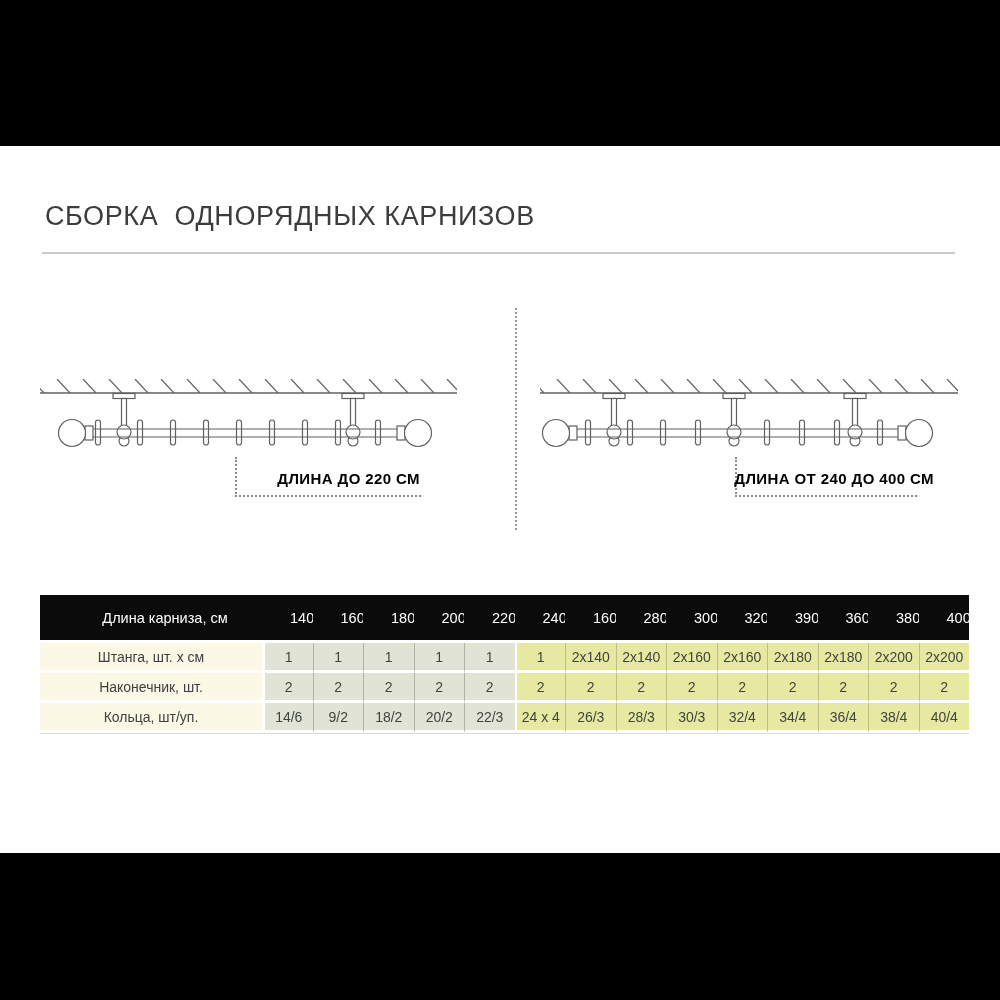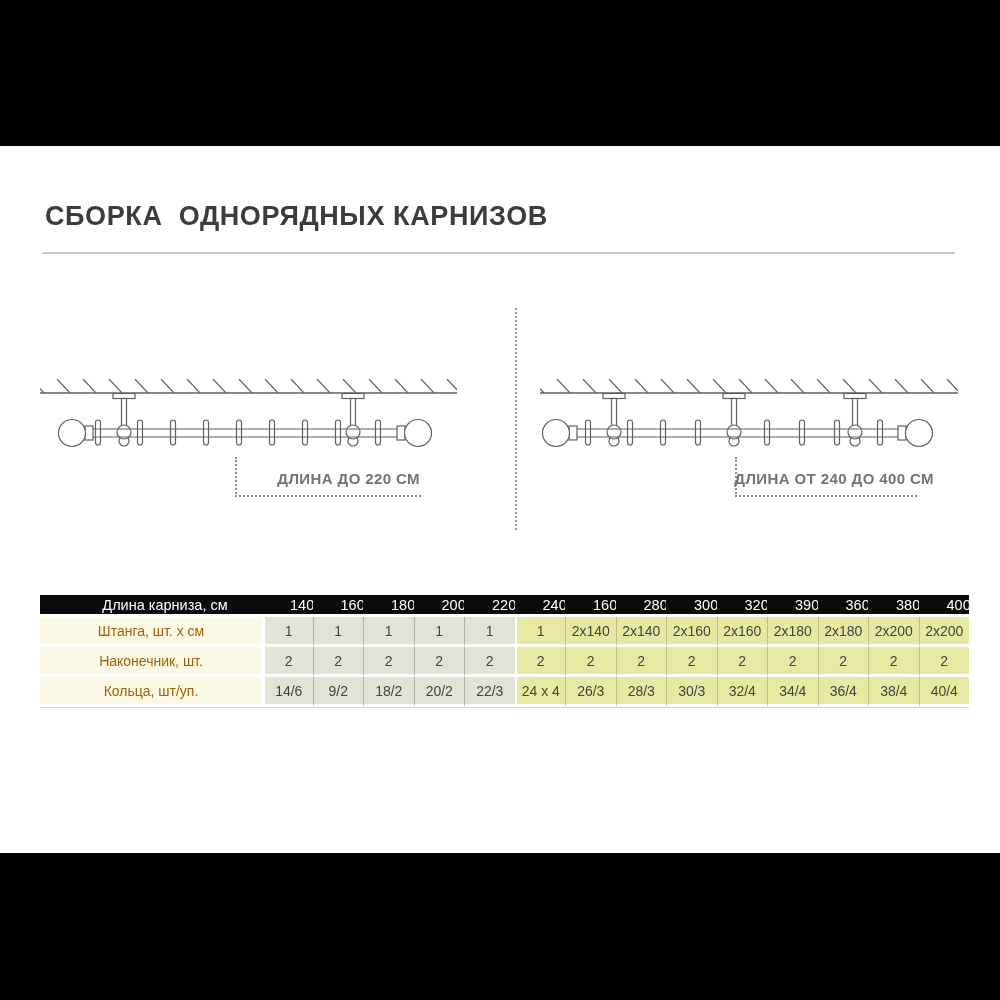--- a/index.html
+++ b/index.html
@@ -2,47 +2,47 @@
 <html><head>
 <meta charset="utf-8">
 <style>
   * { margin:0; padding:0; box-sizing:border-box; }
   html,body { width:1000px; height:1000px; background:#fff; font-family:"Liberation Sans", sans-serif; }
   .stage { position:relative; width:1000px; height:1000px; overflow:hidden; background:#fff; }
 
   .top-bar    { position:absolute; left:0; top:0;   width:1000px; height:146px; background:#000; }
   .bottom-bar { position:absolute; left:0; top:853px; width:1000px; height:147px; background:#000; }
 
-  .title { position:absolute; left:45px; top:201px; font-size:27px; font-weight:bold;
+  .title { position:absolute; left:45px; top:201px; font-size:27px; font-weight:normal;
            color:#3c3c3c; letter-spacing:0.6px; white-space:pre;text-align:right; }
   .title-rule { position:absolute; left:42px; top:252px; width:913px; height:2px; background:#cacaca; }
 
   .svg-left  { position:absolute; left:30px;  top:295px; }
   .svg-right { position:absolute; left:530px; top:295px; }
 
   .center-divider { position:absolute; left:515px; top:308px; height:222px; width:0;
                     border-left:2px dotted #9a9a9a; }
 
   .dim-l { position:absolute; border-left:2px dotted #8b8b8b; border-bottom:2px dotted #8b8b8b; }
   .dim-l.left  { left:235px; top:457px; width:186px; height:40px; }
   .dim-l.right { left:735px; top:457px; width:182px; height:40px; }
-  .dim-label { position:absolute; top:470px; font-size:15px; font-weight:bold; color:#737373;
+  .dim-label { position:absolute; top:470px; font-size:15px; font-weight:bold; color:#000000;
                letter-spacing:0.4px; white-space:nowrap; }
   .dim-label.left  { right:580px; }
   .dim-label.right { right:66px; }
 
   .parts-table { position:absolute; left:40px; top:595px; width:929px;
                  border-collapse:separate; border-spacing:0; table-layout:fixed;
                  border-bottom:1px solid #d8d8d2; }
   .parts-table th, .parts-table td { height:30px; text-align:center; vertical-align:middle;
                  font-size:14px; overflow:hidden; white-space:nowrap; }
   .parts-table thead th { background:#0b0b0b; color:#ffffff; font-weight:normal;
-                 font-size:14.5px; height:22px; border-bottom:3px solid #ffffff;padding-left:28px; }
+                 font-size:14.5px; height:48px; border-bottom:3px solid #ffffff;padding-left:28px; }
   .parts-table td { border-bottom:3px solid #ffffff; color:#3f443c; }
-  .parts-table td.lbl { background:#fbf8e6; color:#a16207; }
+  .parts-table td.lbl { background:#fbf8e6; color:#404040; }
   .parts-table td.g1 { background:#e0e3d6; border-left:1px solid #aeb4a1; }
   .parts-table td.g2 { background:#e7e9a2; border-left:1px solid #bdbf85; }
   .parts-table td.first  { border-left:3px solid #ffffff; }
   .parts-table td.gsplit { border-left:2px solid #ffffff; }
 </style>
 </head>
 <body>
 
 <div class="stage">
 

